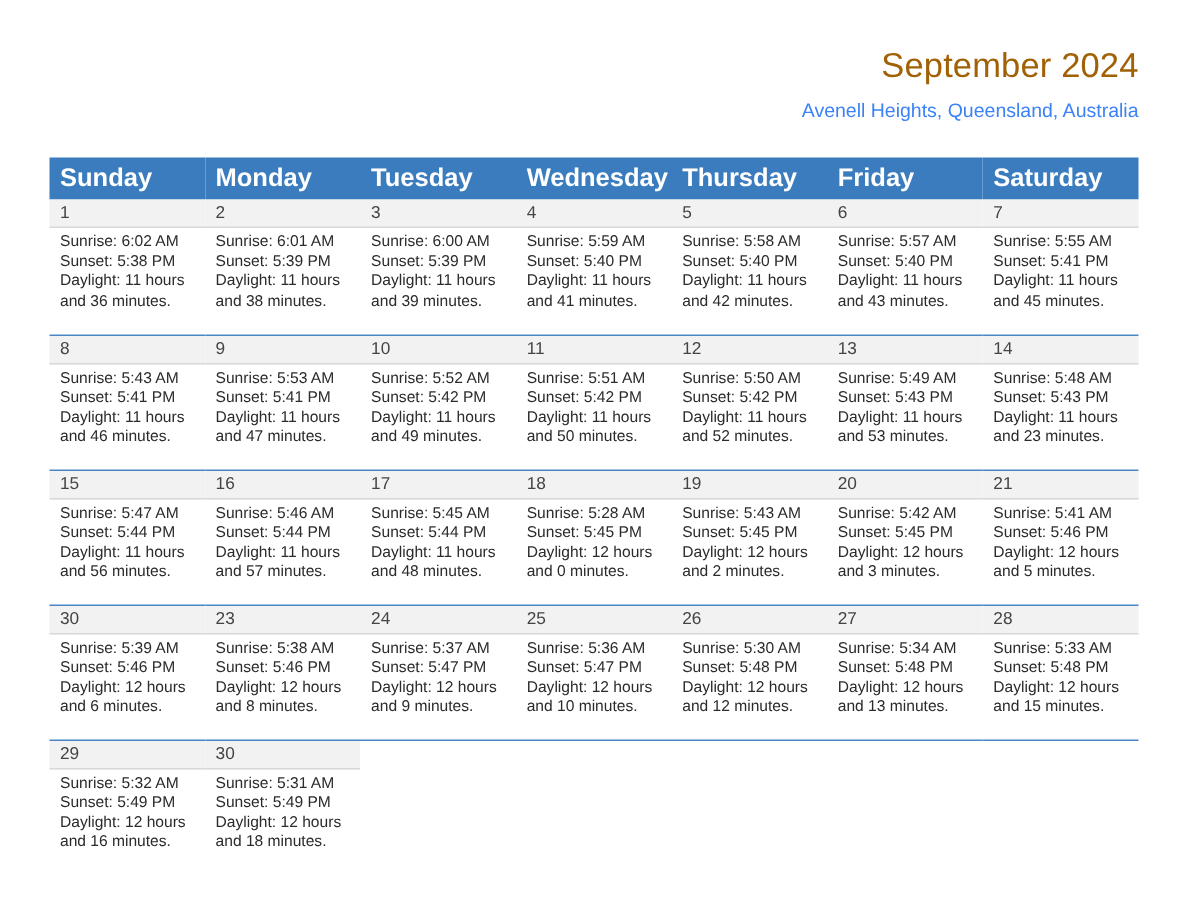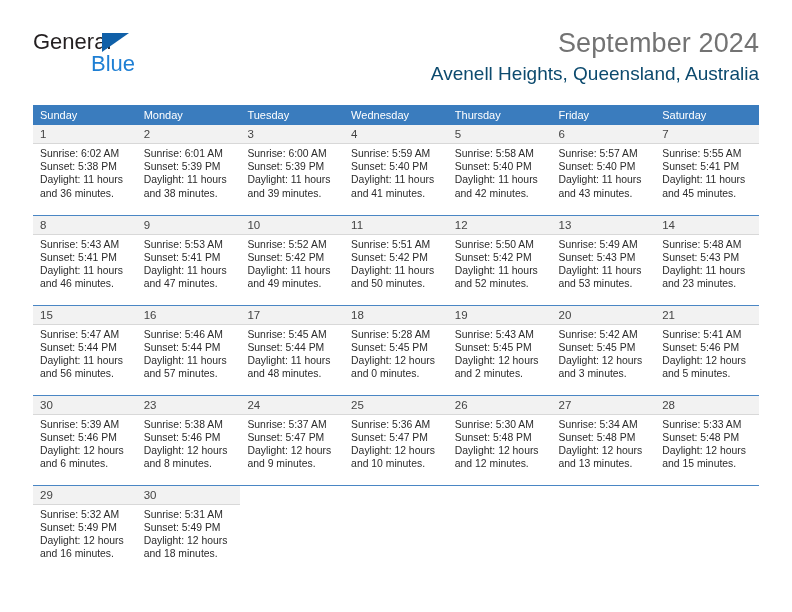--- a/index.html
+++ b/index.html
@@ -50,47 +50,47 @@
     color: #1e7fd4;
     line-height: 24px;
   }
   .title-wrap {
     position: absolute;
     right: 0; top: 0;
     text-align: right;
     width: 520px;
   }
   .cal-title {
-    font-size: 27px;
-    color: #737373;
+    font-size: 23px;
+    color: #a16207;
     font-weight: 400;
     line-height: 34px;
     letter-spacing: 0.1px;
   }
   .cal-subtitle {
     margin-top: 5px;
-    font-size: 19px;
-    color: #0c4a6e;
+    font-size: 13px;
+    color: #3b82f6;
     font-weight: 400;
     line-height: 18px;
   }
 
   
   .calendar {
     position: absolute;
     left: 33px; top: 105px;
     width: 726px;
     border-collapse: collapse;
     table-layout: fixed;
   }
   .calendar th {
     background: #3a7cbe;
     color: #ffffff;
-    font-size: 11px;
-    font-weight: 400;
+    font-size: 17px;
+    font-weight: 700;
     text-align: left;
     padding: 4px 0 4px 7px;
     height: 19px;
     border: none;
     width: 103.7px;
   }
   .week-row > td {
     vertical-align: top;
     padding: 0;
     border: none;
@@ -125,25 +125,20 @@
   }
   .daybody div { white-space: nowrap; }
 </style>
 </head>
 <body>
 
 <div id="page">
 
   <div class="header">
 
-    <div class="logo">
-      <span class="logo-general">General</span>
-      <span class="logo-tri"></span>
-      <span class="logo-blue">Blue</span>
-    </div>
 
     <div class="title-wrap">
       <div class="cal-title">September 2024</div>
       <div class="cal-subtitle">Avenell Heights, Queensland, Australia</div>
     </div>
 
   </div>
 
   <table class="calendar">
     <thead>

